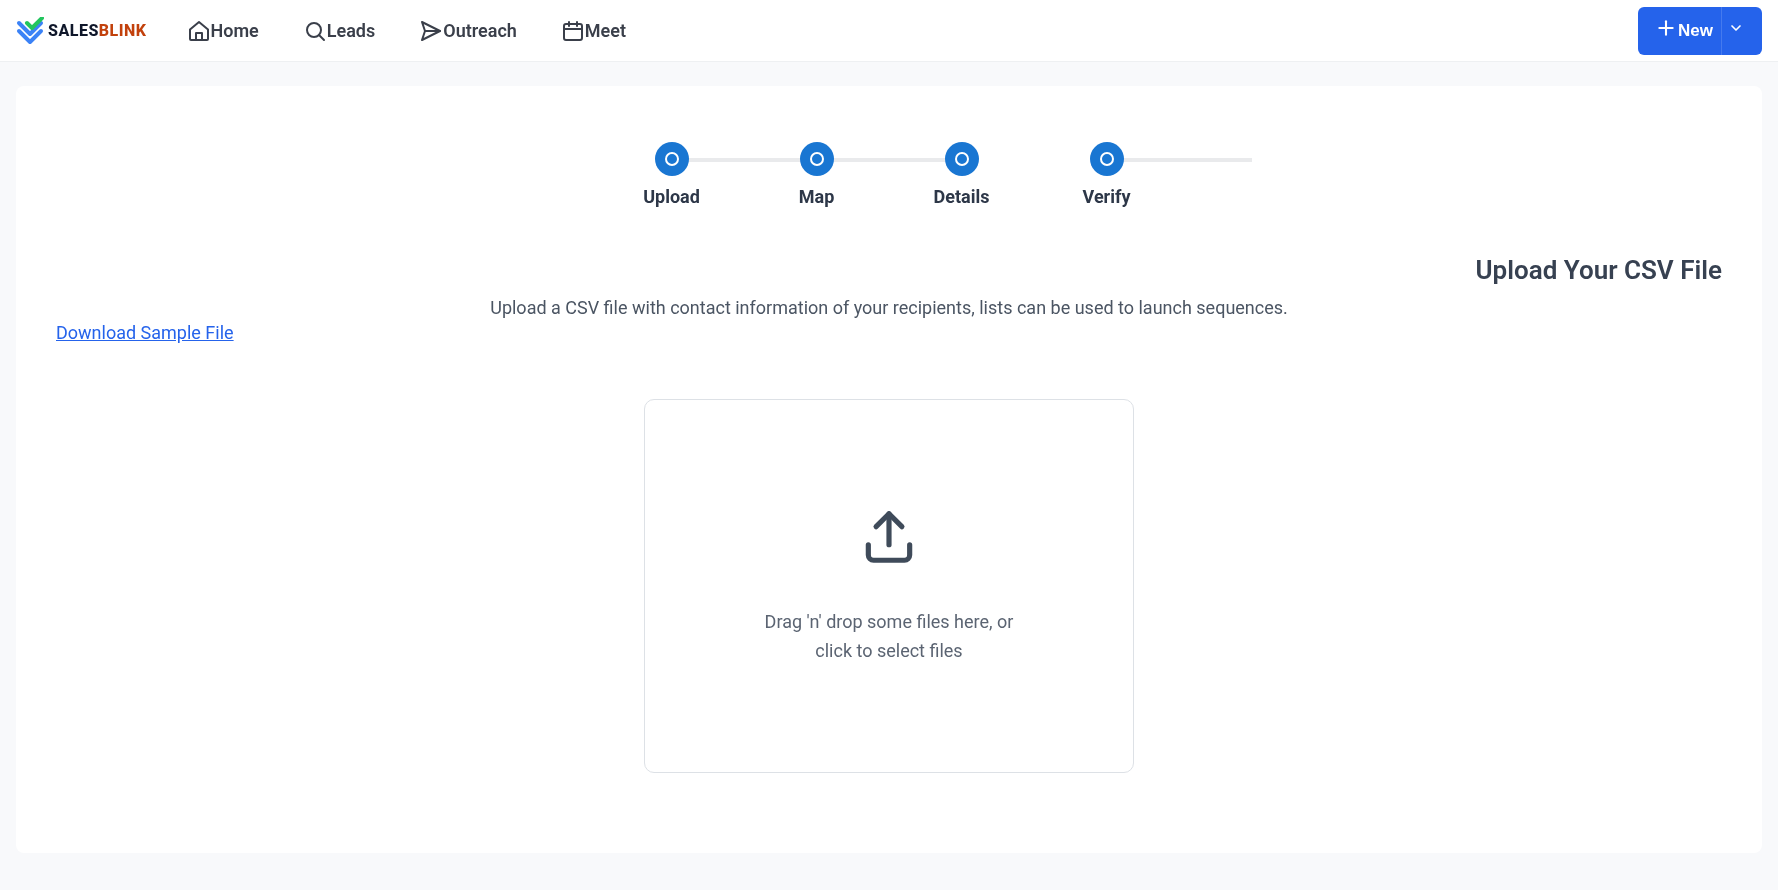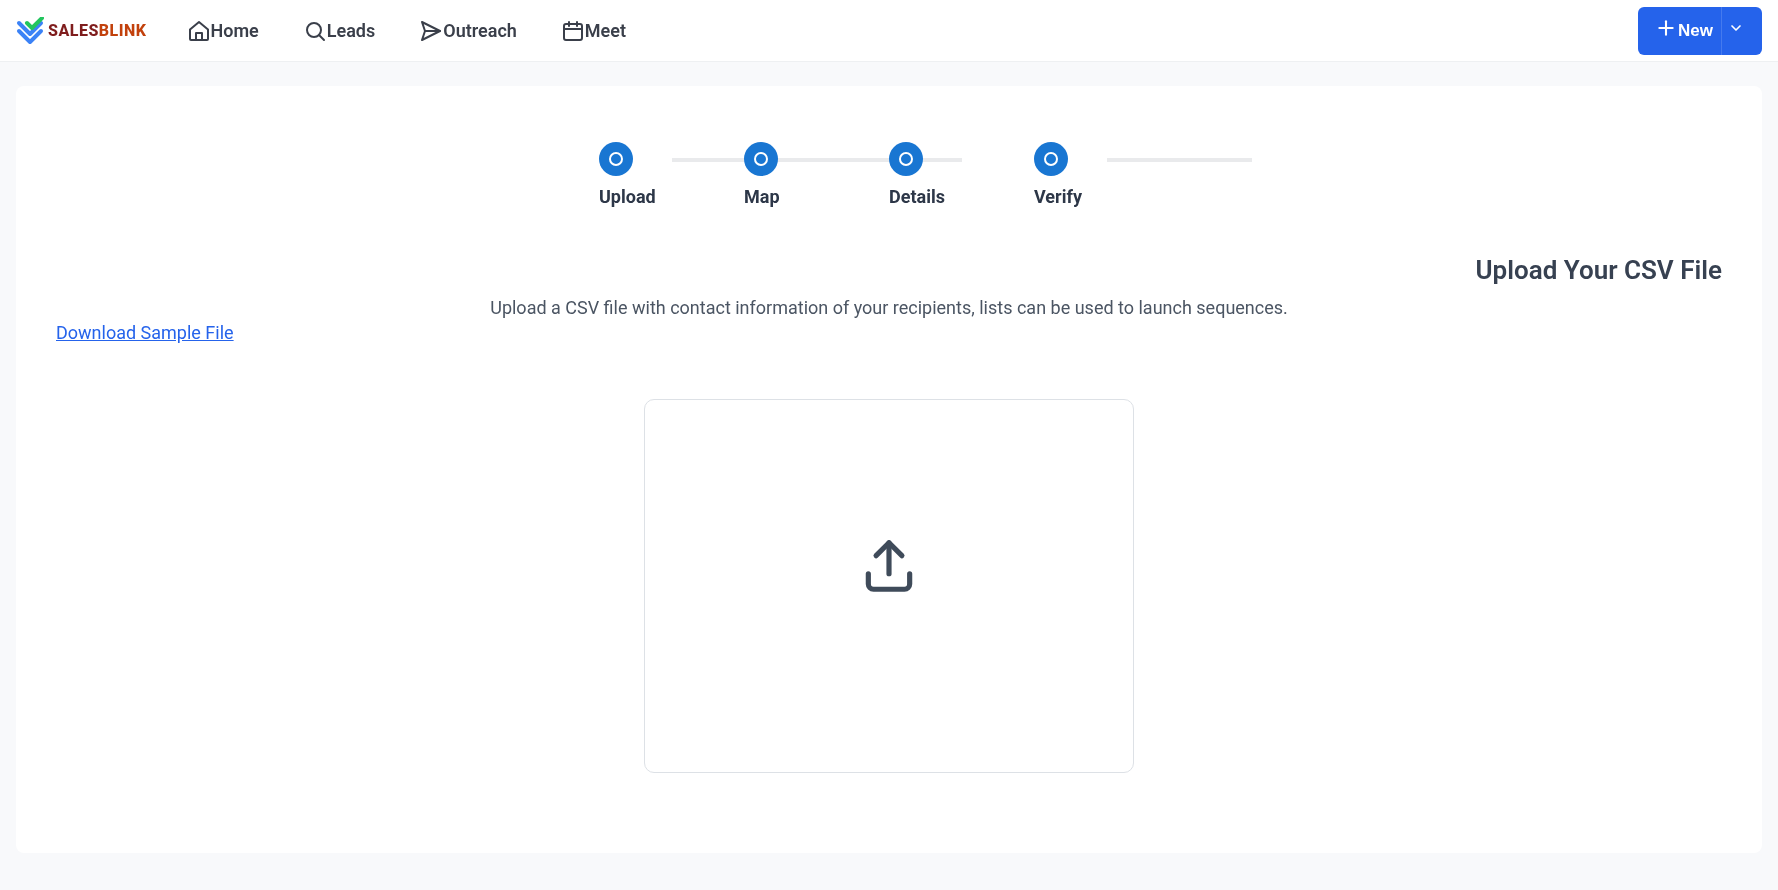--- a/index.html
+++ b/index.html
@@ -9,21 +9,21 @@
 .logo-mark { display: flex; align-items: center; }
 .nav { display: flex; gap: 44px; align-items: center; }
 .nav-item { display: flex; align-items: center; cursor: pointer; color: #3a3f4a; font-weight: 600; font-size: 18px; }
 .nav-icon { display: flex; align-items: center; justify-content: center; width: 24px; height: 24px; color: #3a3f4a; }
 .spacer { flex: 1; }
 .new-btn { background: #2563eb; color: #fff; border: none; border-radius: 6px; height: 48px; display: flex; align-items: center; padding: 0 18px; gap: 2px; cursor: pointer; font-weight: 600; font-size: 17px; }
 .new-btn .divider-sep { width: 1px; height: 48px; background: rgba(255,255,255,0.15); margin: 0 -2px 0 6px; }
 .new-btn .chev { margin-left: 6px; }
 .page { background: #fff; margin: 24px 16px; border-radius: 8px; padding: 56px 40px 80px; min-height: 760px; }
 .stepper { display: flex; align-items: flex-start; justify-content: center; gap: 0; margin-bottom: 48px; }
-.step { display: flex; flex-direction: column; align-items: flex-start; position: relative; width: 145px; }
+.step { display: flex; flex-direction: column; align-items: center; position: relative; width: 145px; }
 .step-circle { width: 34px; height: 34px; border-radius: 50%; background: #1976d2; display: flex; align-items: center; justify-content: center; z-index: 2; }
 .step-circle-inner { width: 14px; height: 14px; border: 2.5px solid #fff; border-radius: 50%; }
 .step-label { margin-top: 10px; font-weight: 700; font-size: 18px; color: #2d3748; }
 .step-connector { position: absolute; top: 16px; left: 50%; width: 145px; height: 4px; background: #e9eaec; z-index: 1; }
 .heading { text-align: right; font-size: 26px; font-weight: 600; color: #374151; margin-bottom: 12px; }
 .subheading { text-align: center; font-size: 18px; color: #4b5563; margin-bottom: 4px; }
 .download-link { display: block; text-align: left; color: #2563eb; text-decoration: underline; font-size: 18px; cursor: pointer; margin-bottom: 56px; }
 .dropzone { width: 490px; height: 374px; margin: 0 auto; border: 1.5px solid #dde1e6; border-radius: 10px; display: flex; flex-direction: column; align-items: center; justify-content: center; cursor: pointer; }
 .upload-icon { margin-bottom: 36px; color: #3f4b5a; }
 .drop-text { color: #5b6472; font-size: 18px; text-align: center; line-height: 1.6; }
@@ -34,21 +34,21 @@
 <div class="header">
   <div class="logo">
     <span class="logo-mark">
       <svg width="28" height="28" viewBox="0 0 28 28">
         <path d="M3 6 L14 17 L25 6" stroke="#3b82f6" stroke-width="4" fill="none" stroke-linecap="round" stroke-linejoin="round"></path>
         <path d="M3 14 L14 25 L25 14" stroke="#3b82f6" stroke-width="4" fill="none" stroke-linecap="round" stroke-linejoin="round"></path>
         <path d="M11 6 L16 11 L26 1" stroke="#22c55e" stroke-width="4" fill="none" stroke-linecap="round" stroke-linejoin="round"></path>
       </svg>
     </span>
     <span style="font-weight:800;font-size:16px;letter-spacing:0.5px;margin-left:4px;">
-      <span style="color:#7f1d1d">SALES</span><span style="color:#c2410c">BLINK</span>
+      <span style="color:#0f172a">SALES</span><span style="color:#c2410c">BLINK</span>
     </span>
   </div>
 
   <div class="nav">
     <div class="nav-item">
       <span class="nav-icon">
         <svg width="24" height="24" viewBox="0 0 24 24" fill="none" stroke="currentColor" stroke-width="2" stroke-linecap="round" stroke-linejoin="round">
           <path d="M3 10.5 L12 3 L21 10.5 V20 a1 1 0 0 1 -1 1 H4 a1 1 0 0 1 -1 -1 Z"></path>
           <path d="M9 21 V14 H15 V21"></path>
         </svg>
@@ -142,15 +142,19 @@
   <a class="download-link">Download Sample File</a>
 
   <div class="dropzone">
     <span class="upload-icon">
       <svg width="62" height="62" viewBox="0 0 24 24" fill="none" stroke="currentColor" stroke-width="2" stroke-linecap="round" stroke-linejoin="round">
         <path d="M4 15 v4 a2 2 0 0 0 2 2 h12 a2 2 0 0 0 2 -2 v-4"></path>
         <polyline points="7 8 12 3 17 8"></polyline>
         <line x1="12" y1="3" x2="12" y2="15"></line>
       </svg>
     </span>
+    <div class="drop-text">
+      <div>Drag 'n' drop some files here, or</div>
+      <div>click to select files</div>
+    </div>
   </div>
 
 </div>
 
 </body></html>

